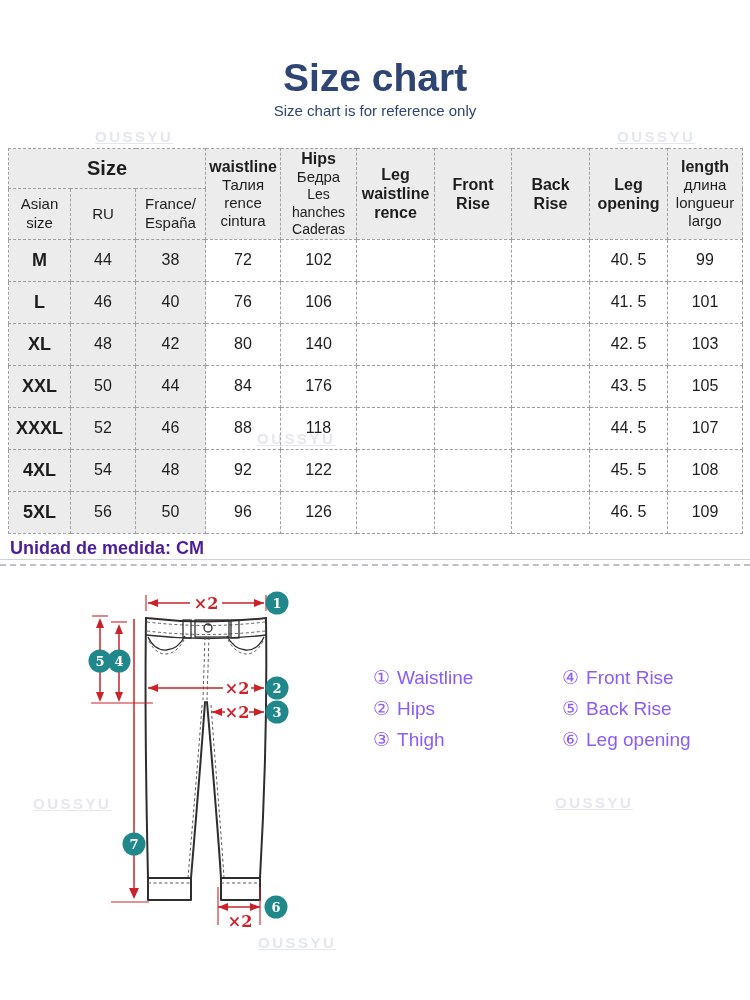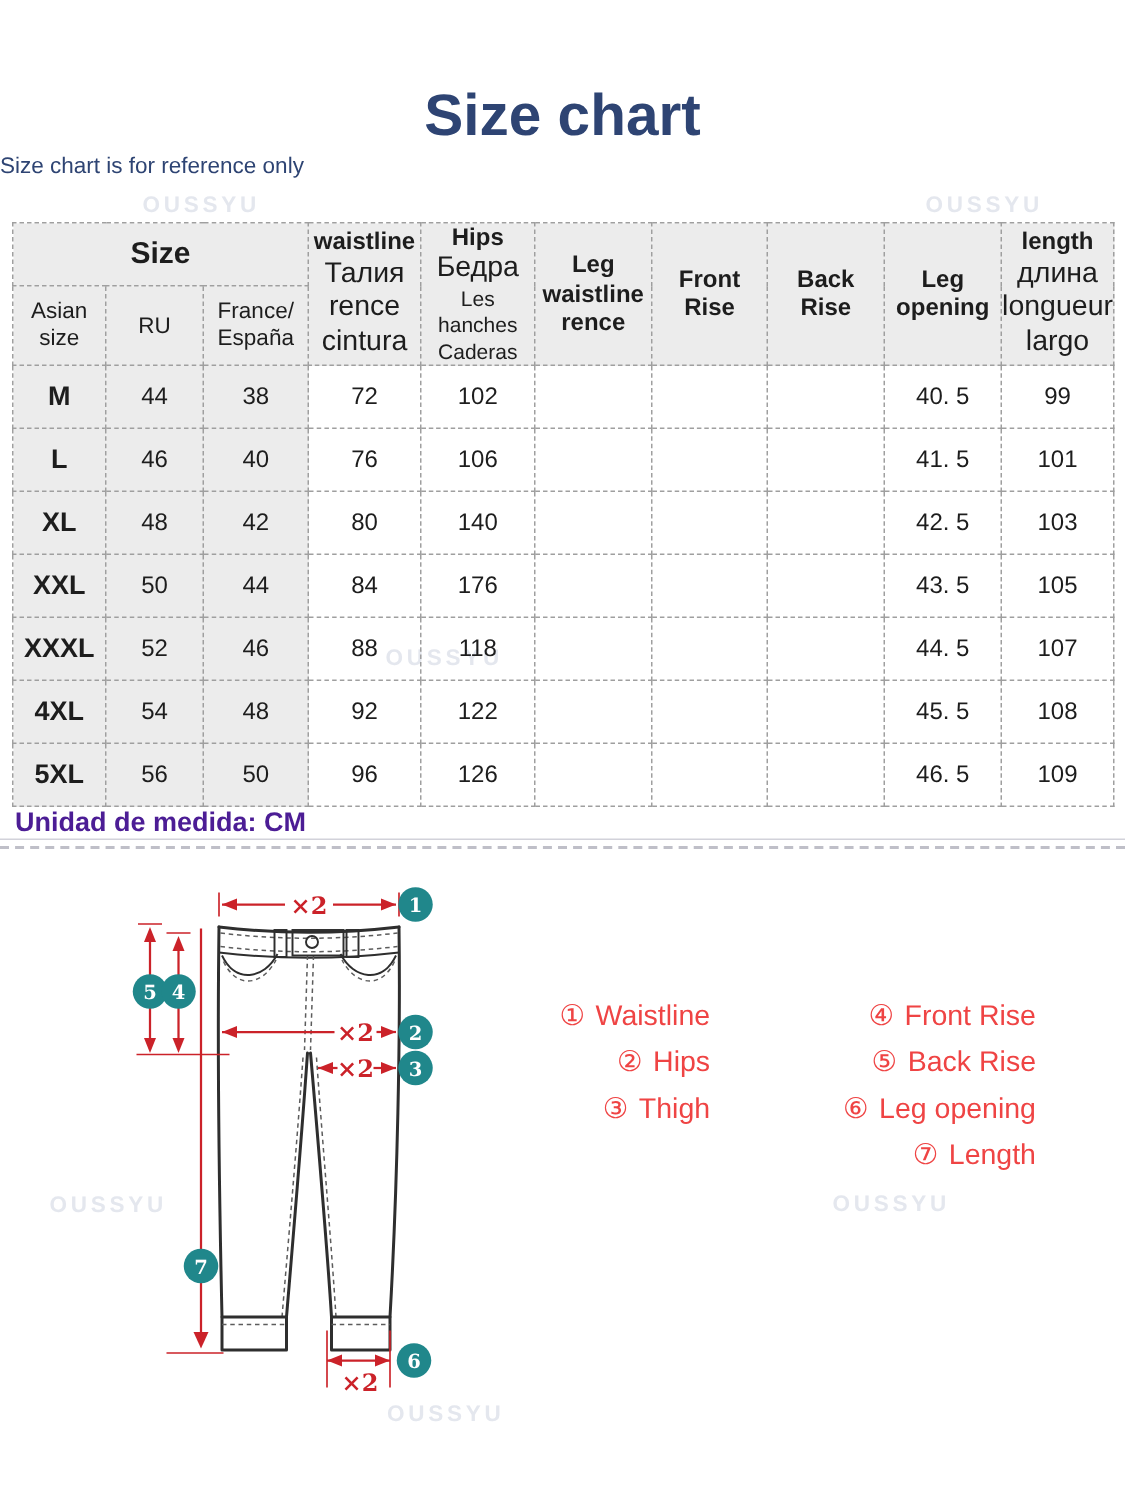--- a/index.html
+++ b/index.html
@@ -1,42 +1,42 @@
 <!DOCTYPE html>
 <html><head>
 <meta charset="utf-8">
 <style>
   html,body{margin:0;padding:0;background:#fff;}
   .page{position:relative;width:750px;height:1000px;background:#ffffff;overflow:hidden;
         font-family:"Liberation Sans",sans-serif;color:#222;}
 
   
   .wm{position:absolute;font-size:15px;font-weight:bold;letter-spacing:2.5px;
-      color:#e4e7ee;user-select:none;}
+      color:#e4e7ee;user-select:none;text-decoration:underline;}
 
   
   .title{position:absolute;top:56px;left:0;right:0;text-align:center;
          font-size:39px;font-weight:bold;color:#2e4473;}
-  .subtitle{position:absolute;top:102px;left:0;right:0;
+  .subtitle{position:absolute;top:102px;left:0;right:0;text-align:center;
             font-size:15px;color:#2e4473;}
 
   
   table.size-table{position:absolute;left:8px;top:148px;width:734px;
                    border-collapse:collapse;table-layout:fixed;}
   .size-table th,.size-table td{border:1px dashed #9f9f9f;text-align:center;
                    vertical-align:middle;padding:0;color:#1d1d1d;}
   .size-table .g{background:#ececec;}
   .size-table tr.h1{height:40px;}
   .size-table tr.h2{height:50px;}
   .size-table tr.dr{height:42px;}
   .sg{font-size:20px;font-weight:bold;}
   .sh{font-weight:normal;font-size:15px;}
   .shl{display:block;font-size:15px;line-height:1.25;font-weight:normal;}
   .hm{display:block;font-weight:bold;font-size:16px;line-height:1.2;}
-  .hs{display:block;font-weight:normal;font-size:19px;line-height:1.2;}
+  .hs{display:block;font-weight:normal;font-size:15px;line-height:1.2;}
   .hs2{display:block;font-weight:normal;font-size:14px;line-height:1.25;}
   .size-table td{font-size:16px;}
   .size-table td.lab{font-weight:bold;font-size:18px;}
 
   
   .unit{position:absolute;left:10px;top:538px;font-size:18px;font-weight:bold;color:#4c1d95;}
   .sep-solid{position:absolute;left:0;right:0;top:559px;height:1px;background:#d2d2da;}
   .sep-dash{position:absolute;left:0;right:0;top:564px;height:0;border-top:2px dashed #bfbfc8;}
 
   
@@ -45,21 +45,21 @@
   .outline-thin{fill:none;stroke:#2e2e2e;stroke-width:1.3;}
   .stitch{fill:none;stroke:#5c5c5c;stroke-width:1;stroke-dasharray:3,2.5;}
   .rl{fill:none;stroke:#cb2229;stroke-width:1.5;}
   .rlt{fill:none;stroke:#cb2229;stroke-width:1.1;}
   .rf{fill:#cb2229;stroke:none;}
   .x2{fill:#cb2229;font-family:"DejaVu Serif",serif;font-weight:bold;font-size:16px;text-anchor:middle;}
   .mc{fill:#20878b;stroke:none;}
   .mt{fill:#ffffff;font-family:"DejaVu Serif",serif;font-weight:bold;font-size:13px;text-anchor:middle;}
 
   
-  .legend{position:absolute;top:662px;font-size:19px;color:#ef4444;text-align:right;}
+  .legend{position:absolute;top:662px;font-size:19px;color:#8b5cf6;}
   .legend-left{left:373px;}
   .legend-right{left:562px;}
   .legend .item{height:31px;line-height:31px;white-space:nowrap;}
   .legend .num{margin-right:7px;}
 </style>
 </head>
 <body>
 
 <div class="page">
 
@@ -339,18 +339,15 @@
   <div class="legend legend-right">
     <div class="item">
       <span class="num">④</span><span>Front Rise</span>
     </div>
     <div class="item">
       <span class="num">⑤</span><span>Back Rise</span>
     </div>
     <div class="item">
       <span class="num">⑥</span><span>Leg opening</span>
     </div>
-    <div class="item">
-      <span class="num">⑦</span><span>Length</span>
-    </div>
   </div>
 
 </div>
 
 </body></html>

